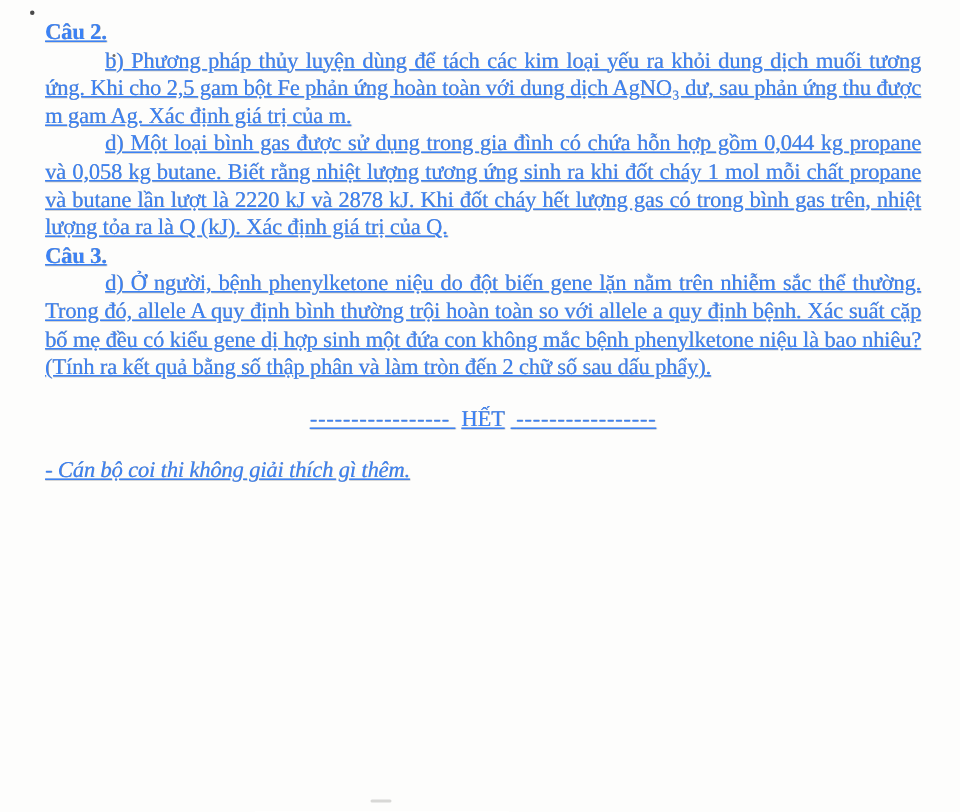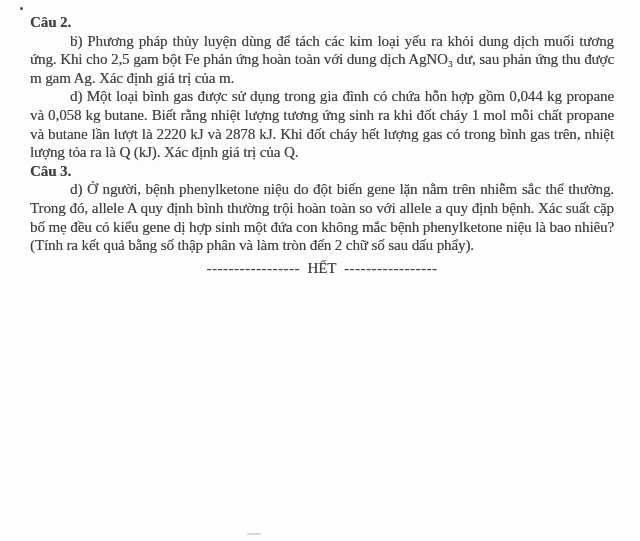--- a/index.html
+++ b/index.html
@@ -6,41 +6,42 @@
     margin: 0;
     padding: 0;
     background: #ffffff;
   }
   .page {
     position: relative;
     width: 640px;
     height: 541px;
     box-sizing: border-box;
     background: #fdfdfc;
-    color: #404040;
+    color: #3b82f6;
     font-family: "Liberation Serif", "DejaVu Serif", serif;
     font-size: 15px;
     line-height: 18.6px;
     letter-spacing: -0.1px;
     padding: 13px 26px 16px 30px;
     overflow: hidden;
     text-shadow: 0.25px 0.25px 0 rgba(20,20,20,0.45);
+    text-decoration: underline;
   }
   .heading {
     font-size: 15px;
     font-weight: bold;
     margin: 0;
   }
   .para {
     margin: 0;
     text-align: justify;
     text-indent: 40px;
   }
   .separator {
-    margin: 4px;
+    margin: 16px;
     text-align: center;
     white-space: nowrap;
   }
   .separator .dashes { letter-spacing: 0.5px; }
   .separator .end-label { font-weight: normal; padding: 0 4px; }
   .note {
     margin: 0;
     font-style: italic;
     text-align: left;
     text-indent: 0;
@@ -80,17 +81,18 @@
     <p class="para">d) Ở người, bệnh phenylketone niệu do đột biến gene lặn nằm trên nhiễm sắc thể thường. Trong đó, allele A quy định bình thường trội hoàn toàn so với allele a quy định bệnh. Xác suất cặp bố mẹ đều có kiểu gene dị hợp sinh một đứa con không mắc bệnh phenylketone niệu là bao nhiêu? (Tính ra kết quả bằng số thập phân và làm tròn đến 2 chữ số sau dấu phẩy).</p>
   </section>
 
   <div class="separator">
     <span class="dashes">-----------------</span>
     <span class="end-label">HẾT</span>
     <span class="dashes">-----------------</span>
   </div>
 
   <div>
+    <p class="note">- Cán bộ coi thi không giải thích gì thêm.</p>
   </div>
 
   <span class="smudge"></span>
 
 </div>
 
 </body></html>

